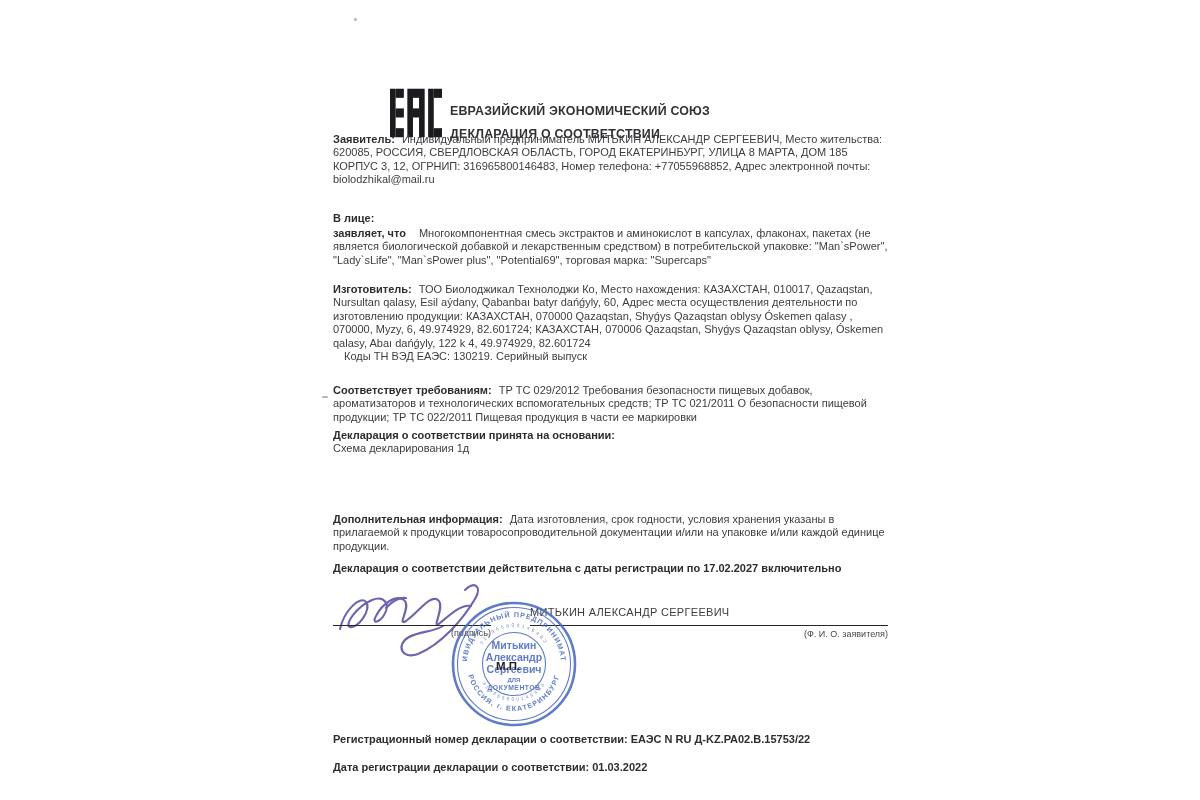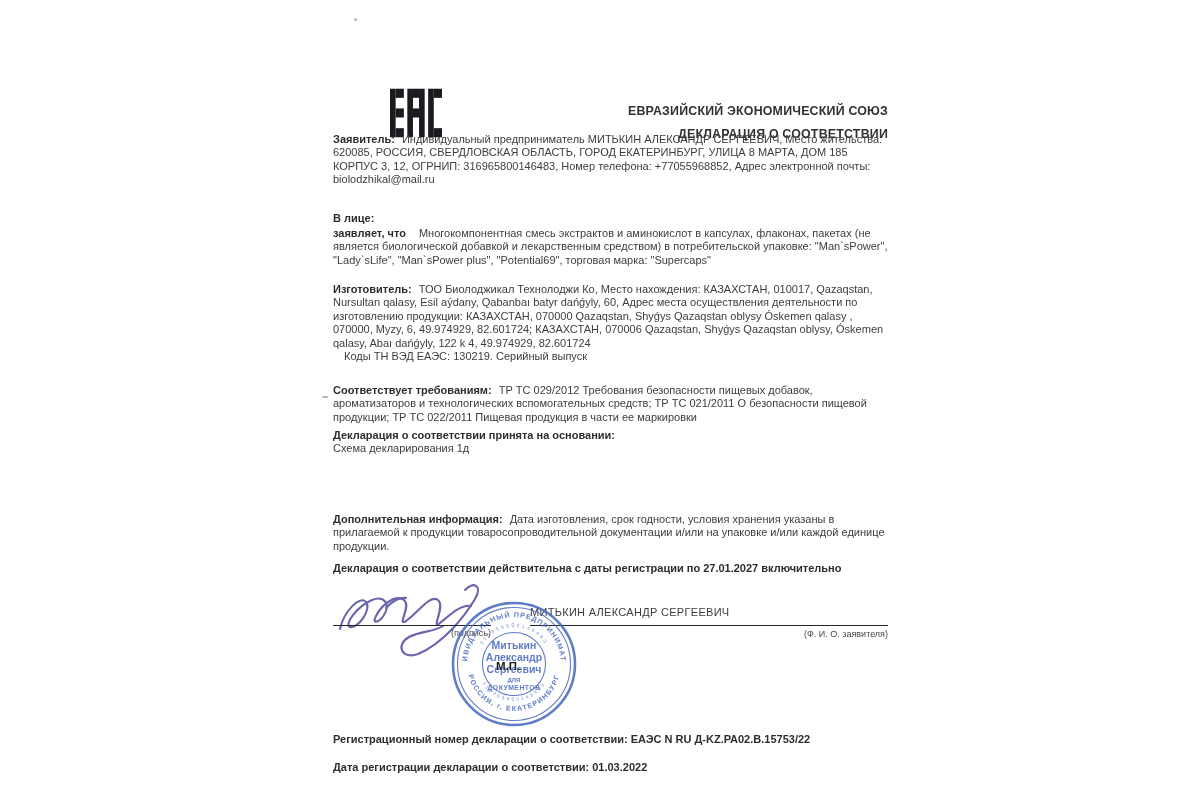--- a/index.html
+++ b/index.html
@@ -10,21 +10,21 @@
   }
   .abs{position:absolute;}
   .para{
     position:absolute;left:333px;width:556px;
     font-size:11px;line-height:13.4px;color:#3d3d40;margin:0;
   }
   .para b{color:#2d2d30;}
   .lead{font-weight:bold;color:#2d2d30;margin-right:4px;}
   .lead-wide{font-weight:bold;color:#2d2d30;margin-right:10px;}
   .title-line{
-    position:absolute;left:450px;width:438px;text-align:right;
+    position:absolute;left:450px;width:438px;text-align:left;
     font-weight:bold;font-size:12.4px;color:#323236;letter-spacing:.2px;
   }
   .boldline{font-weight:bold;color:#2d2d30;}
   .sig-line{position:absolute;border-top:1.5px solid #26262a;height:0;}
   .caption{position:absolute;font-size:9px;color:#48484c;text-align:right;}
   .fio-name{position:absolute;left:530px;top:606px;width:358px;text-align:left;
     font-size:11px;color:#3d3d40;letter-spacing:.3px;}
   .mp{position:absolute;left:496px;top:660px;font-size:11.5px;font-weight:bold;color:#1f1f22;}
   .artifact{position:absolute;background:#b5b5b5;border-radius:2px;}
   .stamp-wrap{position:absolute;left:446px;top:596px;width:136px;height:136px;opacity:.88;}
@@ -87,21 +87,21 @@
   <p class="para boldline" style="top:429px;">Декларация о соответствии принята на основании:</p>
   <p class="para" style="top:442px;">
     <span style="display:block;">Схема декларирования 1д</span>
   </p>
 
   <p class="para" style="top:505px;margin-top:8px;">
     <b class="lead">Дополнительная информация:</b>
     <span>Дата изготовления, срок годности, условия хранения указаны в прилагаемой к продукции товаросопроводительной документации и/или на упаковке и/или каждой единице продукции.</span>
   </p>
 
-  <p class="para boldline" style="top:562px;">Декларация о соответствии  действительна с даты регистрации по 27.01.2027 включительно</p>
+  <p class="para boldline" style="top:562px;">Декларация о соответствии  действительна с даты регистрации по 17.02.2027 включительно</p>
 
   <div class="sig-wrap">
     <svg width="162" height="88" viewBox="0 0 162 88" fill="none" xmlns="http://www.w3.org/2000/svg">
       <g stroke="#5b55a6" stroke-width="2.1" stroke-linecap="round" opacity="0.9">
         <path d="M 6 52 C 10 34 26 18 32 25 C 38 32 24 52 16 50 C 10 48 22 30 38 23 C 50 18 57 27 50 38 C 46 45 37 48 42 39 C 48 27 62 17 70 23 C 78 29 62 50 72 44 C 84 36 96 17 104 23 C 112 29 96 54 106 46 C 118 36 128 27 137 29"></path>
         <path d="M 131 13 C 139 4 149 8 141 22 C 129 42 108 67 84 77 C 68 83 61 68 75 60 C 86 54 100 55 109 49"></path>
         <path d="M 52 31 C 58 24 66 20 72 21"></path>
       </g>
     </svg>
   </div>

